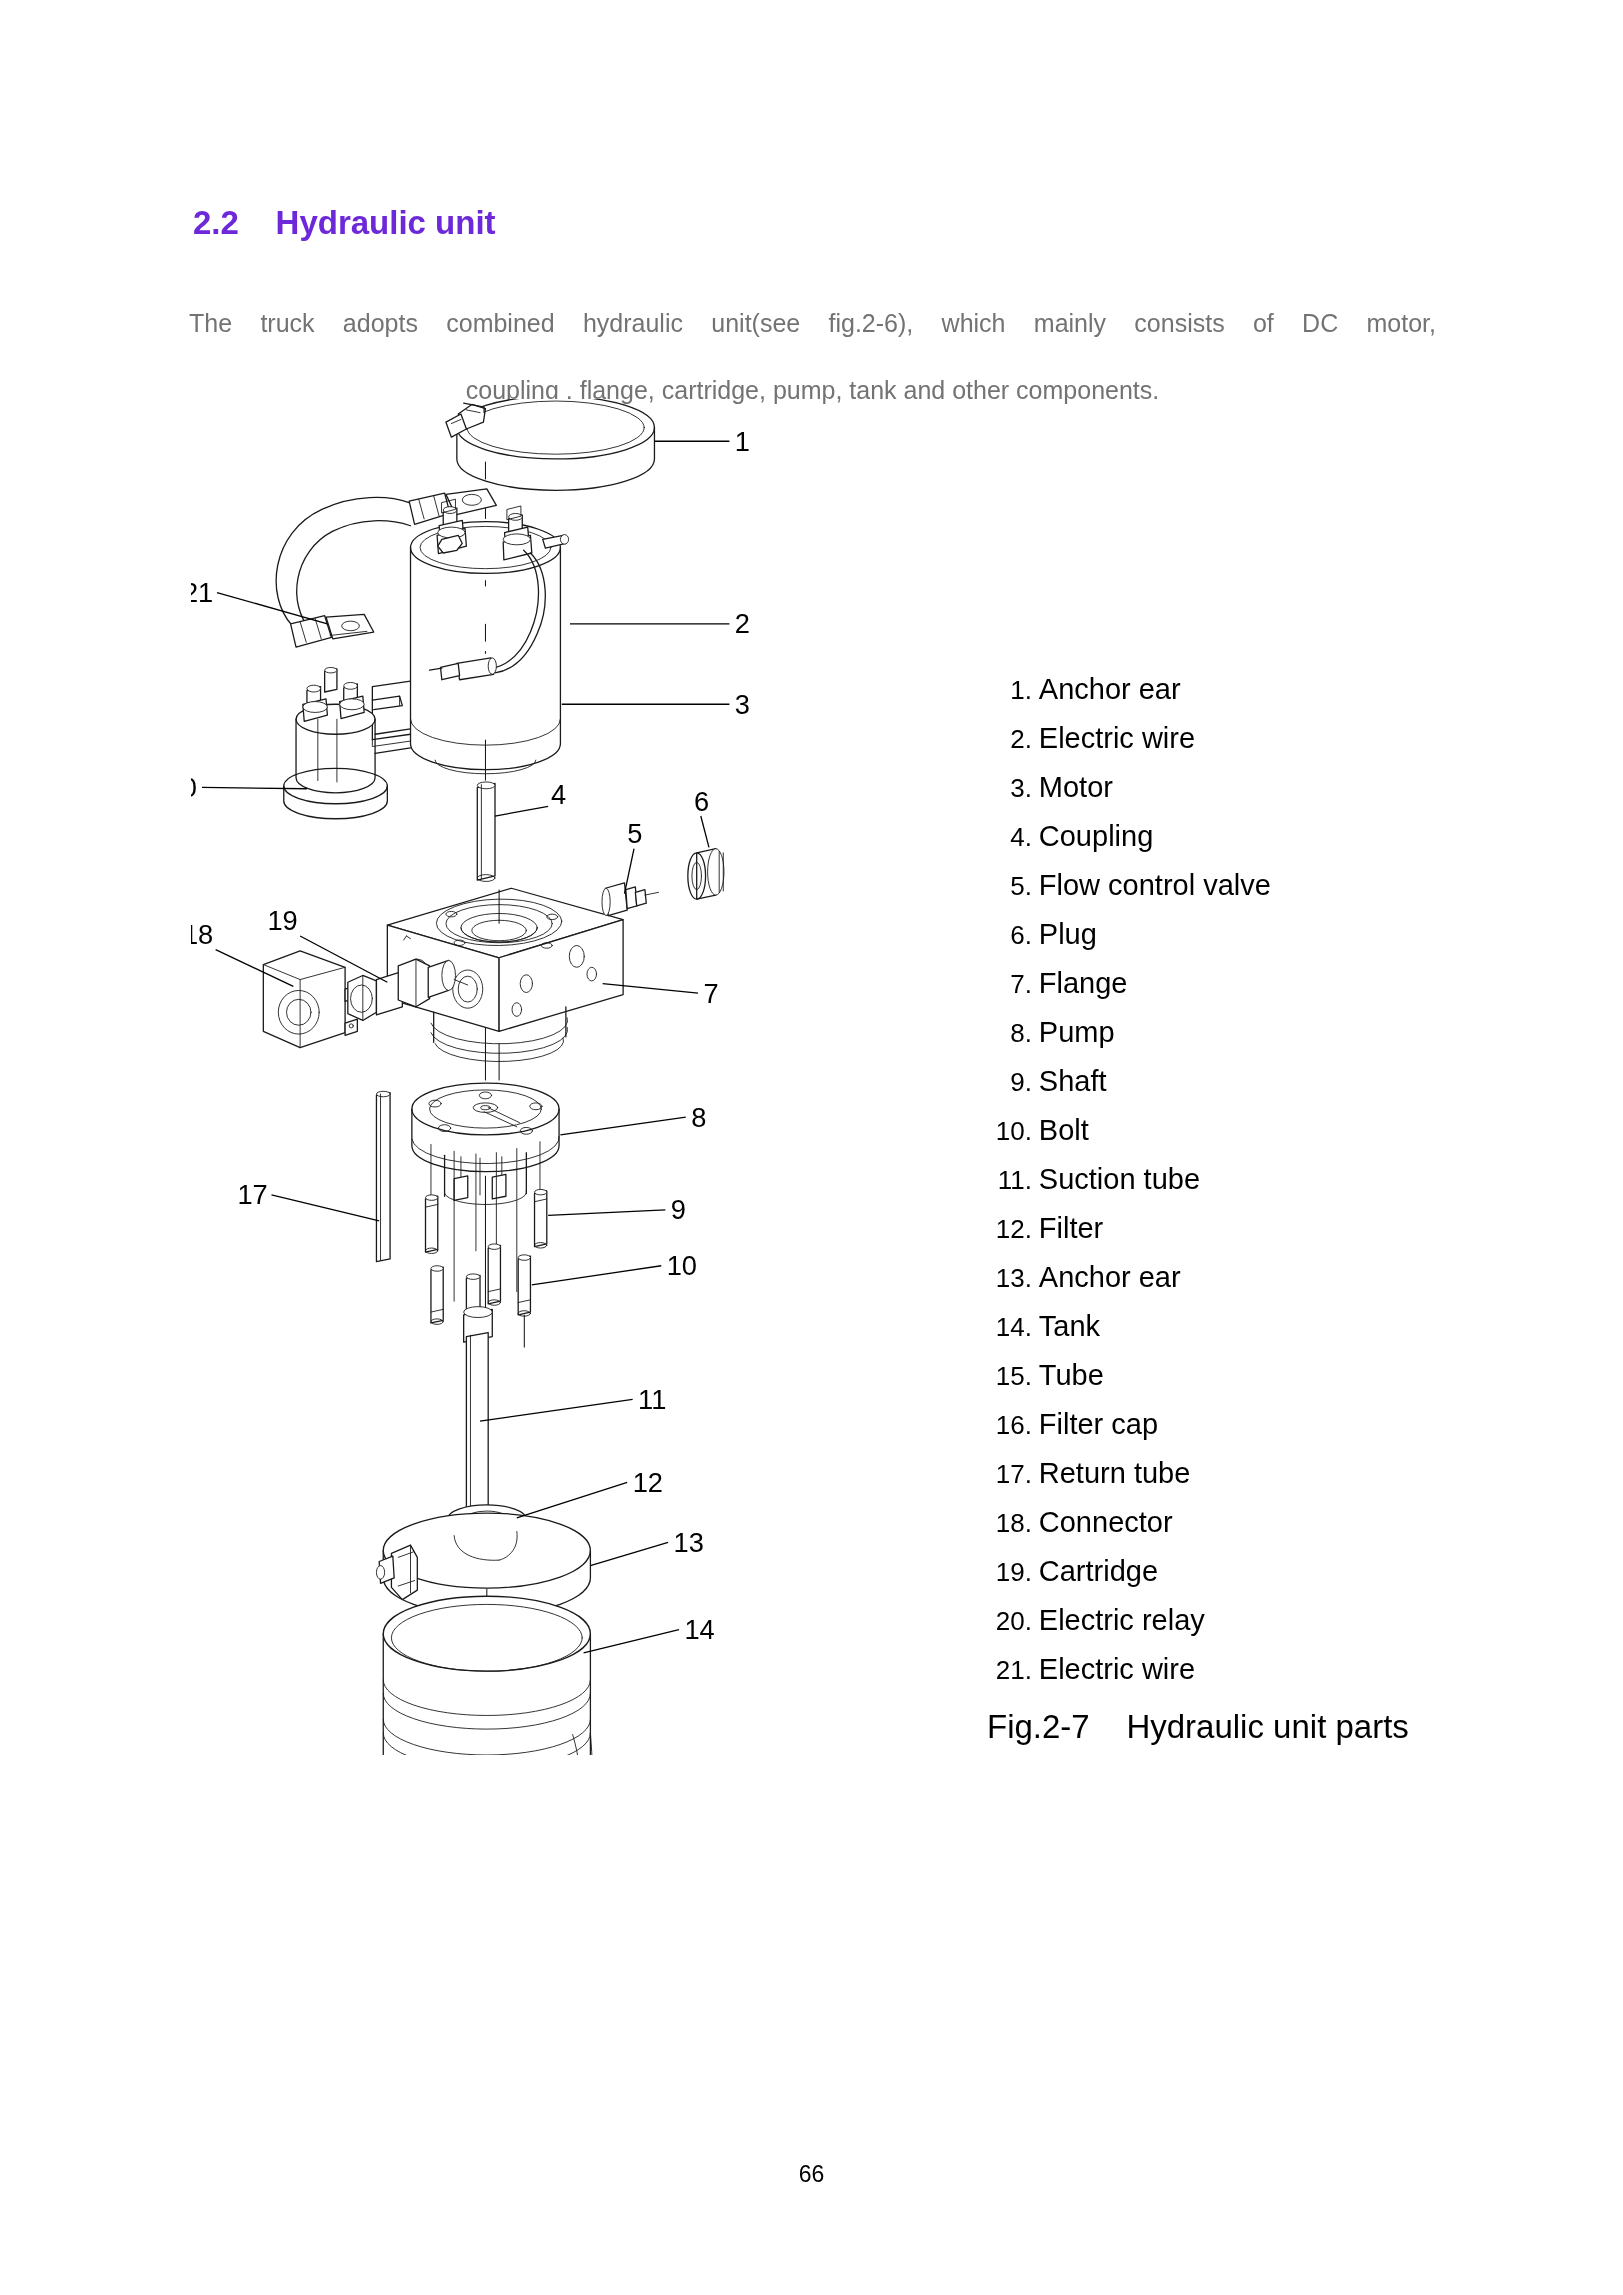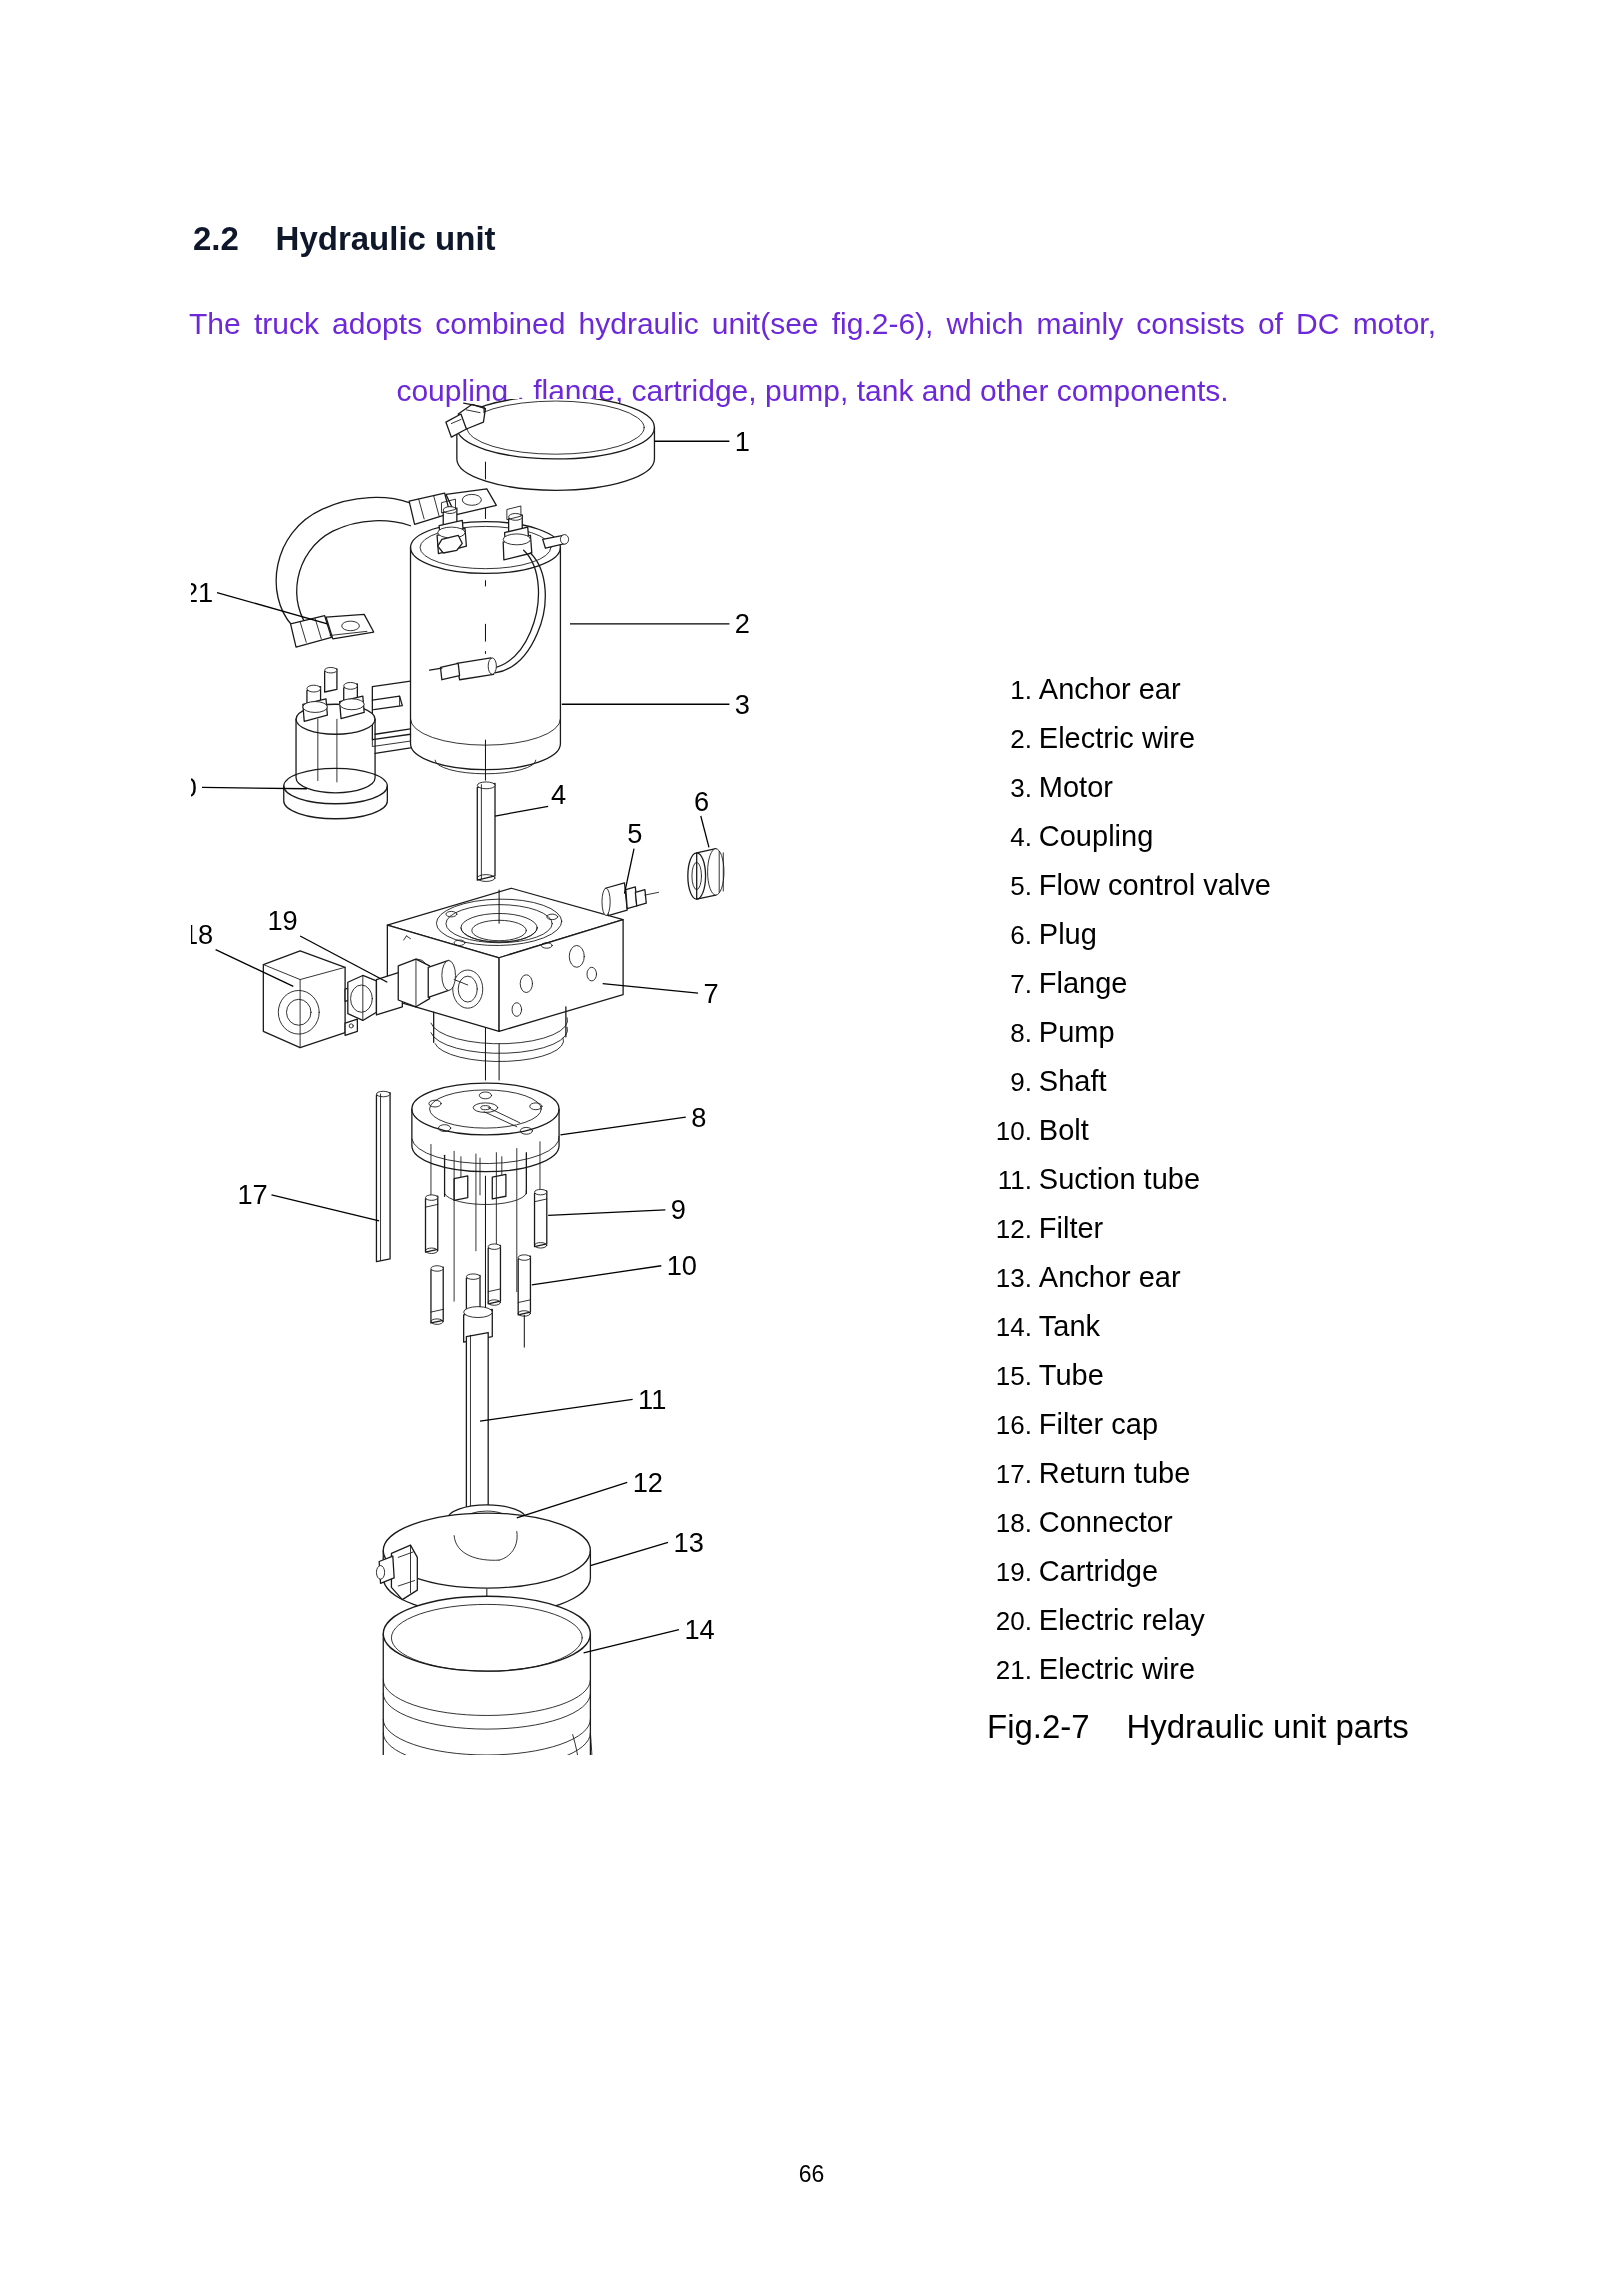--- a/index.html
+++ b/index.html
@@ -21,34 +21,33 @@
     background: #ffffff;
   }
 
   
   #section-heading {
     position: absolute;
     left: 193px;
     top: 204px;
     font-size: 33px;
     font-weight: bold;
-    color: #0f172a;
+    color: #6d28d9;
     letter-spacing: 0px;
     white-space: pre;
-    margin-top: 16px;
   }
 
   
   #intro-paragraph {
     position: absolute;
     left: 189px;
     top: 290px;
     width: 1247px;
-    color: #6d28d9;
-    font-size: 30px;
+    color: #737373;
+    font-size: 25px;
     line-height: 67px;
     text-align: justify;
     text-justify: inter-word;
   }
   #intro-paragraph .line1 {
     display: block;
     text-align: justify;
     text-align-last: justify;
   }
   #intro-paragraph .line2 {

